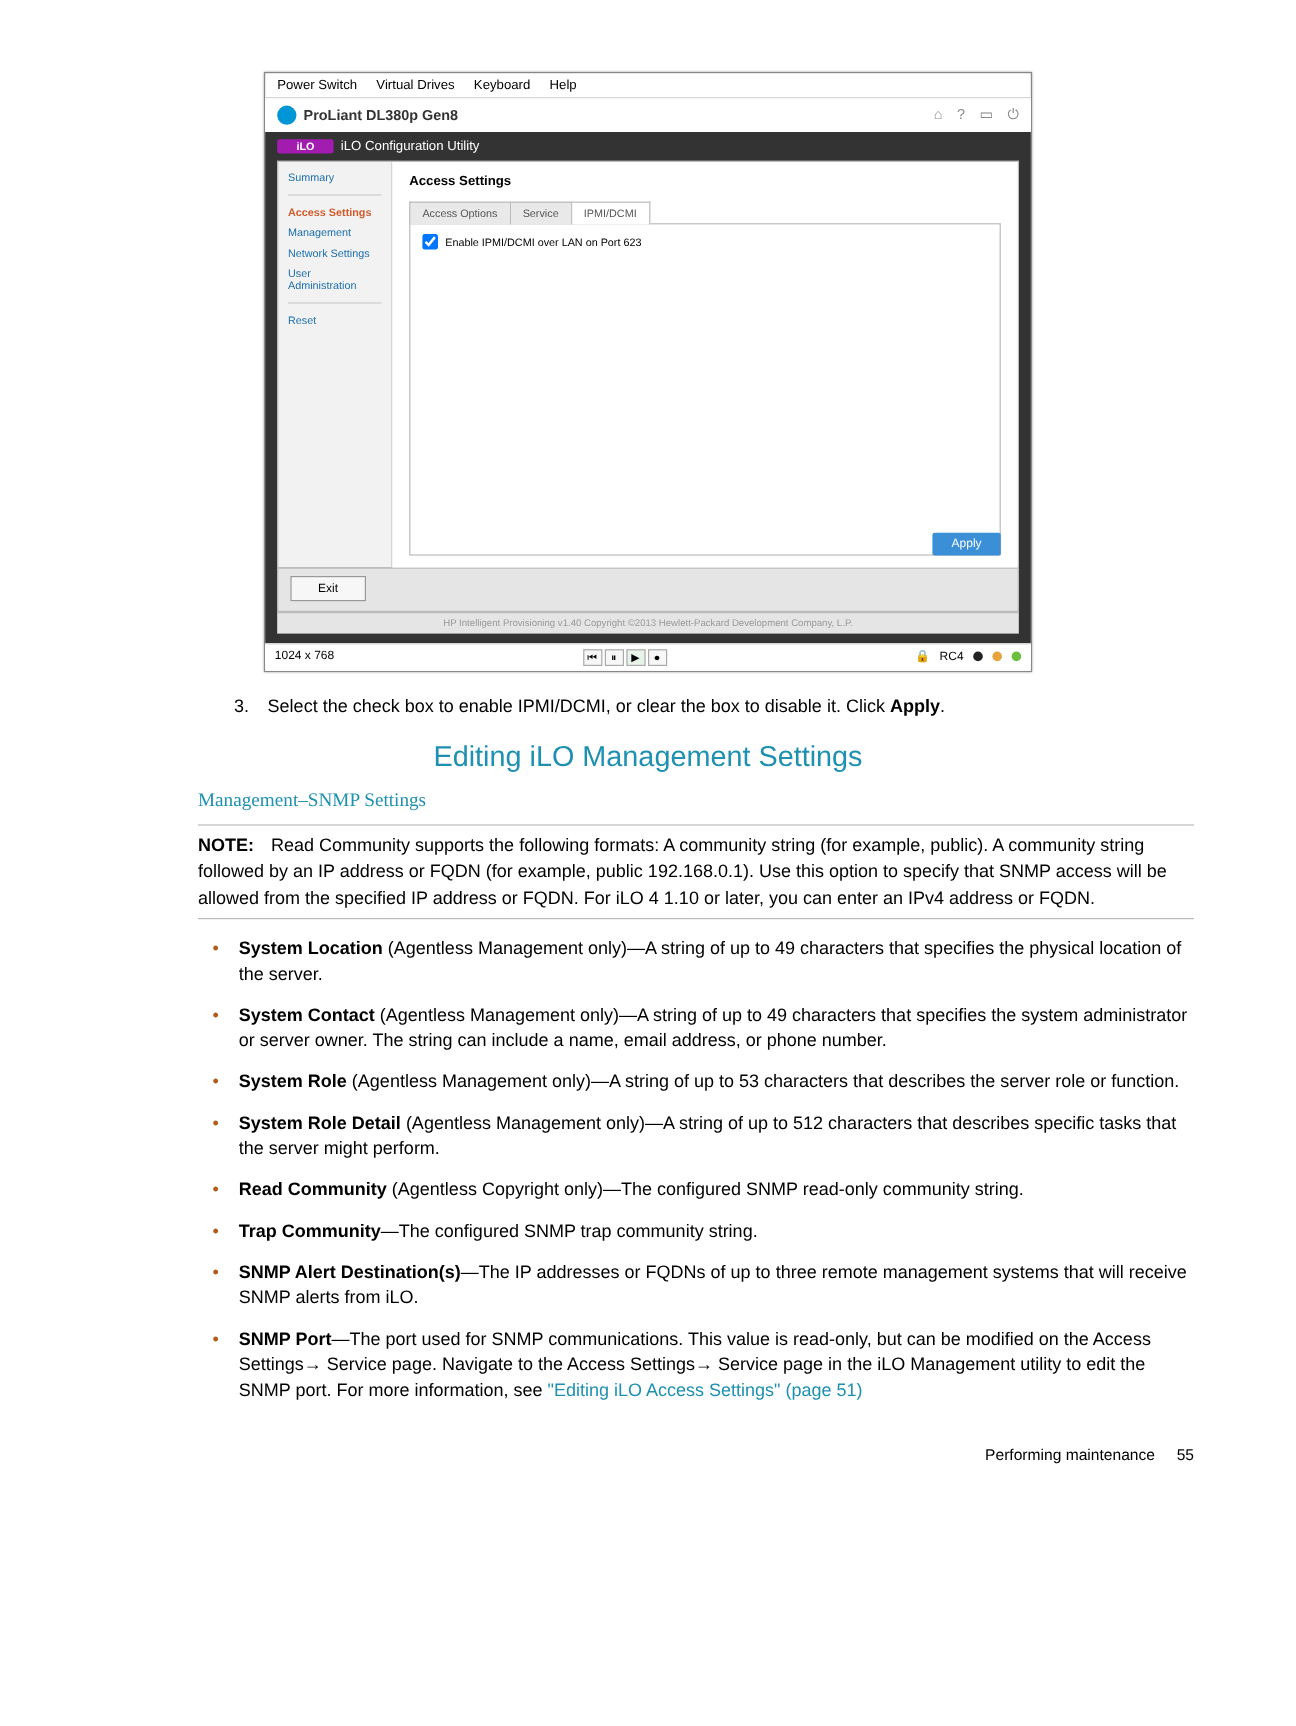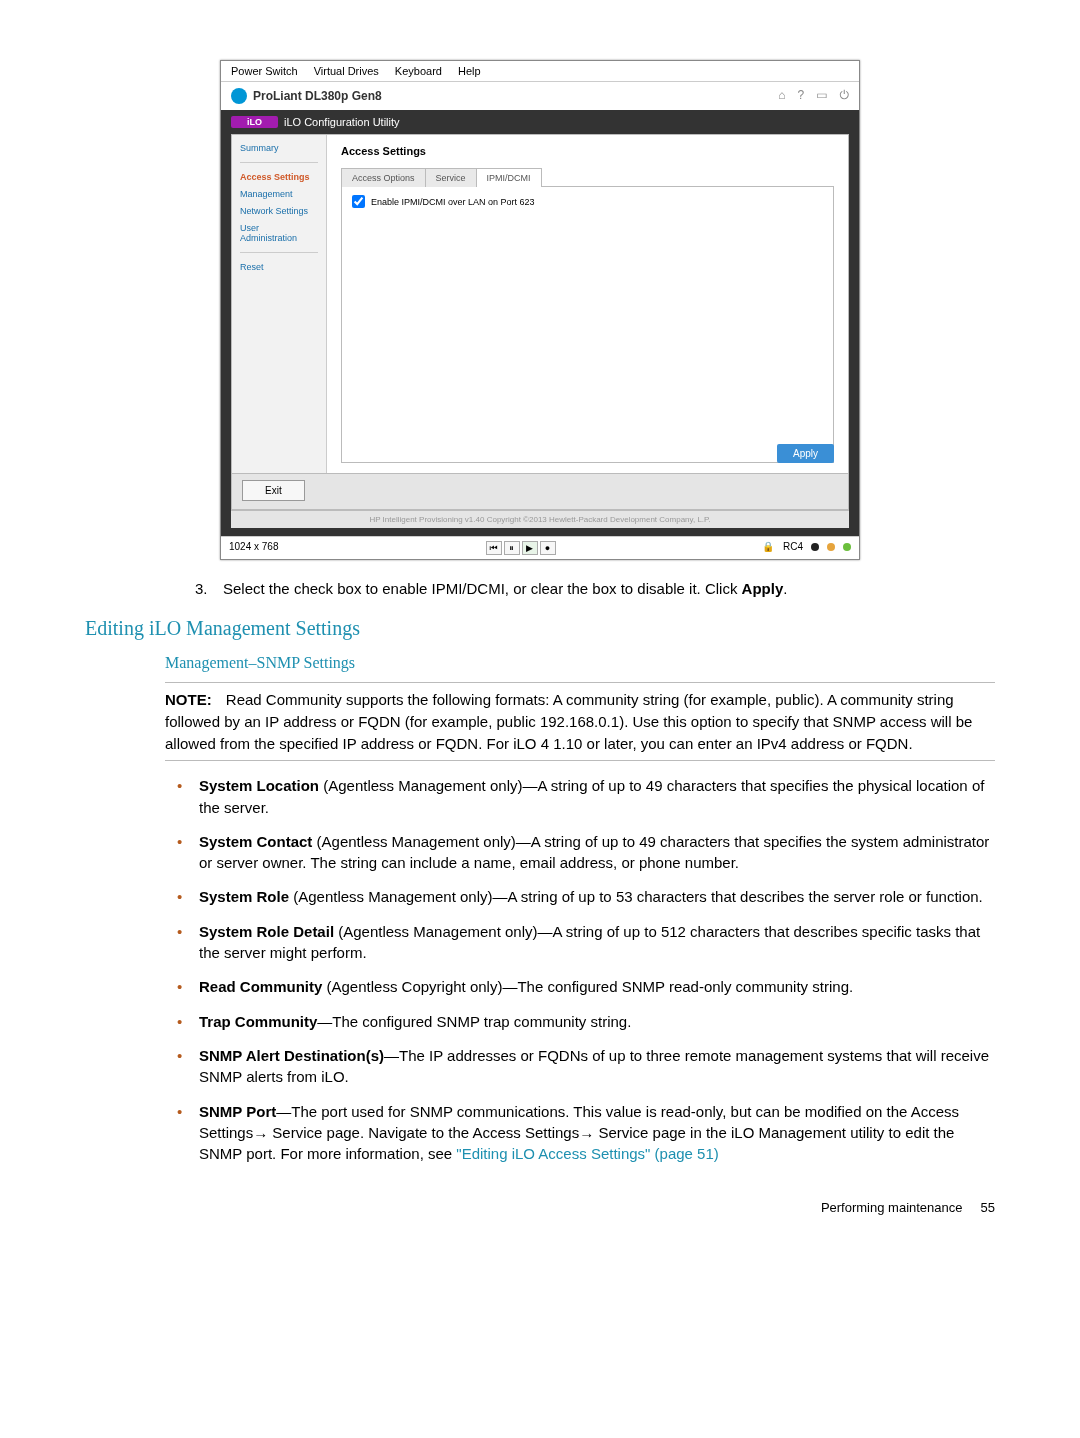--- a/index.html
+++ b/index.html
@@ -81,21 +81,21 @@
   .dot.k { background:#222; }
   .dot.o { background:#e6a43c; }
   .dot.g { background:#6bbf3c; }
 
   
   .step {
     margin: 10px 0 18px 110px; padding-left: 28px; position:relative;
     font-size:15px; line-height:1.4;
   }
   .step .num { position:absolute; left:0; }
-  .h-blue-main { color:#1e90b0; font-family: Liberation Serif, serif; font-weight:normal; font-size:20px; margin:4px 0 14px 0; }
+  .h-blue-main { color:#1e90b0; font-family: Liberation Sans, sans-serif; font-weight:normal; font-size:24px; margin:4px 0 14px 0;text-align:center; }
   .h-blue-sub { color:#1e90b0; font-family: Georgia, 'Times New Roman', serif; font-weight:normal; font-size:16px; margin:0 0 10px 80px; }
   .note-block {
     margin: 0 0 0 80px; padding: 6px 0;
     border-top:1px solid #bbb; border-bottom:1px solid #bbb;
     font-size:15px; line-height:1.45;
   }
   .note-label { font-weight:bold; letter-spacing:0; margin-right:10px; }
   ul.fields { list-style:none; margin:14px 0 0 80px; }
   ul.fields > li { position:relative; padding-left:34px; margin-bottom:13px; font-size:15px; line-height:1.42; }
   ul.fields > li::before { content:"•"; position:absolute; left:12px; color:#b55b1e; font-size:15px; }

